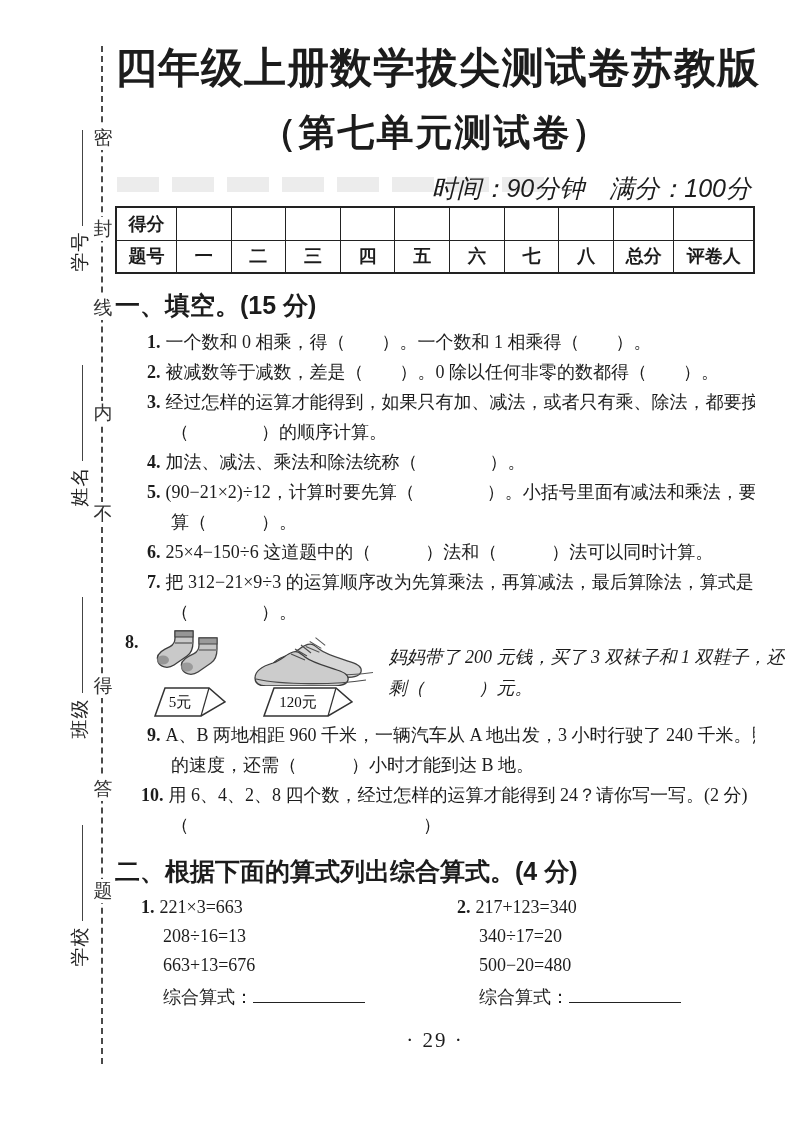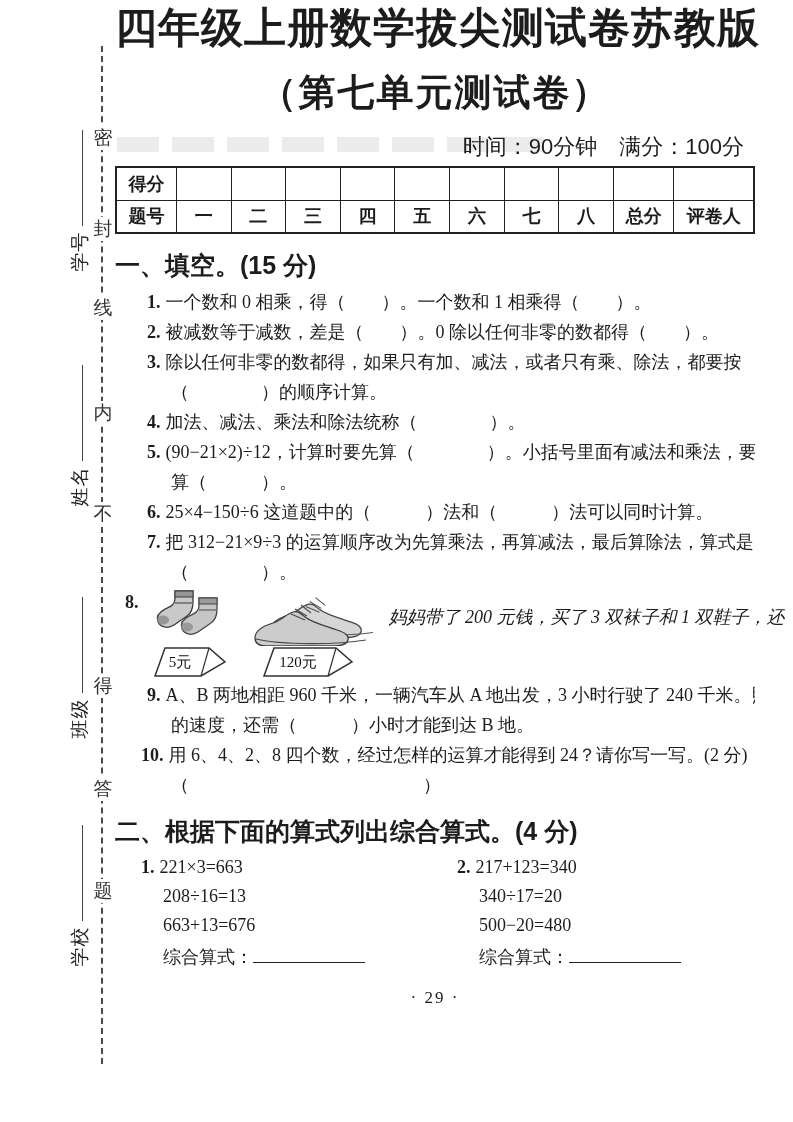--- a/index.html
+++ b/index.html
@@ -25,38 +25,38 @@
     display:flex; align-items:center; justify-content:center;
     transform:rotate(-90deg);
   }
   .flabel { font-size:19px; color:#222; letter-spacing:1px; }
   .fline { width:96px; height:6px; border-bottom:1.5px solid #444; margin-left:5px; }
 
   
   .content { position:absolute; left:115px; top:0; width:640px; }
 
   .page-title {
-    text-align:center;
+    margin-top:40px; text-align:center;
     font-family:"Liberation Sans","DejaVu Sans",sans-serif;
     font-size:42px; font-weight:800; letter-spacing:1px; white-space:nowrap;
   }
   .page-subtitle {
     margin-top:12px; text-align:center;
     font-family:"Liberation Sans","DejaVu Sans",sans-serif;
     font-size:37px; font-weight:800; letter-spacing:2px;
   }
   .meta-row { position:relative; margin-top:14px; height:26px; }
   .scan-artifact {
     position:absolute; left:2px; top:5px; width:440px; height:15px;
     background:repeating-linear-gradient(90deg,#ececec 0 42px,#ffffff 42px 55px);
   }
   .exam-meta {
-    position:absolute; right:11px; top:0;
+    position:absolute; right:4px; top:0;
     font-family:"Liberation Sans","DejaVu Sans",sans-serif;
-    font-size:22px; font-weight:500;
+    font-size:25px; font-weight:500;font-style:italic;
   }
 
   
   table.score-table {
     width:100%; margin-top:8px; border-collapse:collapse;
     border:2px solid #222; table-layout:fixed;
   }
   .score-table td {
     border:1px solid #222; height:33px; text-align:center;
     font-size:18px; font-weight:700; padding:0 2px;
@@ -84,21 +84,21 @@
   
   .s2-cols { display:flex; padding-left:26px; margin-top:2px; }
   .prob { width:50%; }
   .prob:first-child { width:53%; }
   .eqline { line-height:29px; font-size:18px; padding-left:22px; white-space:nowrap; }
   .eqline.first { padding-left:0; }
   .eqline .pnum { font-weight:700; margin-right:5px; }
   .eqline.ans { margin-top:3px; }
   .ansline { display:inline-block; width:112px; height:15px; border-bottom:1.5px solid #222; }
 
-  .page-number { text-align:center; font-size:17px; margin-top:16px; letter-spacing:2px; }
+  .page-number { text-align:center; font-size:21px; margin-top:16px; letter-spacing:2px; }
 
   svg text { font-family:"Liberation Serif","DejaVu Serif",serif; }
 </style>
 </head>
 <body>
 
 <div class="page">
 
   <div class="seal-dashed-line"></div>
 
@@ -184,21 +184,21 @@
 
     <div class="sec-heading">一、填空。(15 分)</div>
 
     <div class="q">
       <div class="qline"><span class="qnum">1.</span><span>一个数和 0 相乘，得（　　）。一个数和 1 相乘得（　　）。</span></div>
     </div>
     <div class="q">
       <div class="qline"><span class="qnum">2.</span><span>被减数等于减数，差是（　　）。0 除以任何非零的数都得（　　）。</span></div>
     </div>
     <div class="q">
-      <div class="qline"><span class="qnum">3.</span><span>除以任何非零的数都得，如果只有加、减法，或者只有乘、除法，都要按</span></div>
+      <div class="qline"><span class="qnum">3.</span><span>经过怎样的运算才能得到，如果只有加、减法，或者只有乘、除法，都要按</span></div>
       <div class="qline cont"><span>（　　　　）的顺序计算。</span></div>
     </div>
     <div class="q">
       <div class="qline"><span class="qnum">4.</span><span>加法、减法、乘法和除法统称（　　　　）。</span></div>
     </div>
     <div class="q">
       <div class="qline"><span class="qnum">5.</span><span>(90−21×2)÷12，计算时要先算（　　　　）。小括号里面有减法和乘法，要先</span></div>
       <div class="qline cont"><span>算（　　　）。</span></div>
     </div>
     <div class="q">
@@ -248,20 +248,21 @@
           </svg>
           <svg width="100" height="32" viewBox="0 0 100 32">
             <polygon points="12,2 74,2 90,16 66,30 2,30" fill="#ffffff" stroke="#333" stroke-width="1.5"></polygon>
             <line x1="74" y1="2" x2="66" y2="30" stroke="#333" stroke-width="1.2"></line>
             <text x="36" y="21" text-anchor="middle" font-size="15" fill="#111">120元</text>
           </svg>
         </div>
       </div>
       <div class="q8-text">
         <div class="qline"><span>妈妈带了 200 元钱，买了 3 双袜子和 1 双鞋子，还</span></div>
+        <div class="qline"><span>剩（　　　）元。</span></div>
       </div>
     </div>
 
     <div class="q">
       <div class="qline"><span class="qnum">9.</span><span>A、B 两地相距 960 千米，一辆汽车从 A 地出发，3 小时行驶了 240 千米。照这样</span></div>
       <div class="qline cont"><span>的速度，还需（　　　）小时才能到达 B 地。</span></div>
     </div>
     <div class="q" style="padding-left:26px">
       <div class="qline"><span class="qnum">10.</span><span>用 6、4、2、8 四个数，经过怎样的运算才能得到 24？请你写一写。(2 分)</span></div>
       <div class="qline cont" style="padding-left:30px"><span>（　　　　　　　　　　　　　）</span></div>

